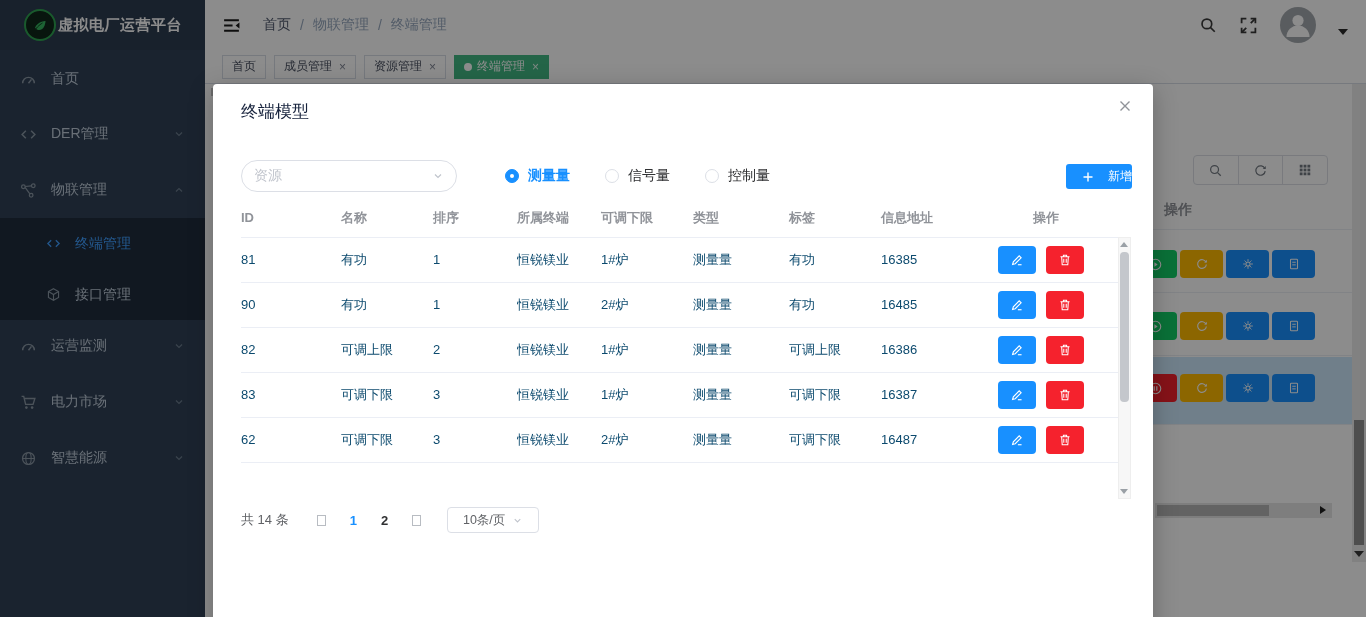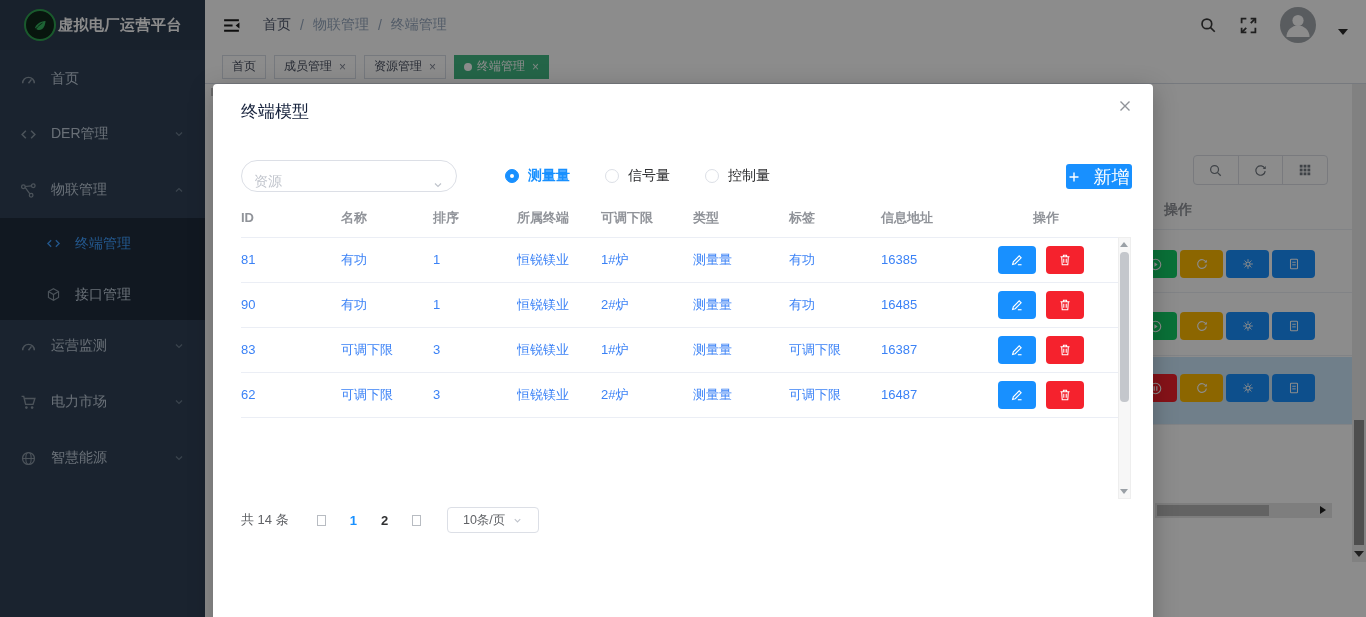--- a/index.html
+++ b/index.html
@@ -58,34 +58,34 @@
   .bg-vbtn{position:absolute;left:0;top:461px;width:14px;height:17px;display:flex;align-items:center;justify-content:center}
   .tri-dn{width:0;height:0;border-left:5px solid transparent;border-right:5px solid transparent;border-top:6px solid #3a3a3a}
   .tri-up{width:0;height:0;border-left:4px solid transparent;border-right:4px solid transparent;border-bottom:5px solid #9aa0a6}
   .tri-dn2{width:0;height:0;border-left:4px solid transparent;border-right:4px solid transparent;border-top:5px solid #9aa0a6}
 
   
   .overlay{position:absolute;inset:0;background:rgba(0,0,0,.45);z-index:5}
   .modal{position:absolute;left:213px;top:84px;width:940px;height:605px;background:#fff;border-radius:4px;z-index:10;box-shadow:0 6px 24px rgba(0,0,0,.25)}
   .m-title{position:absolute;left:28px;top:16px;font-size:17px;color:#17233d}
   .m-close{position:absolute;right:20px;top:14px;color:#909399;cursor:pointer;background:none;border:none}
-  .m-select{position:absolute;left:28px;top:76px;width:216px;height:32px;border:1px solid #dcdfe6;border-radius:16px;display:flex;align-items:flex-end;justify-content:space-between;padding:0 12px;font-size:14px;color:#c0c4cc;background:#fff;cursor:pointer}
+  .m-select{position:absolute;left:28px;top:76px;width:216px;height:32px;border:1px solid #dcdfe6;border-radius:16px;display:flex;align-items:center;justify-content:space-between;padding:0 12px;font-size:14px;color:#c0c4cc;background:#fff;cursor:pointer}
   .radio-group{position:absolute;left:292px;top:83px;display:flex;align-items:center}
   .radio{display:flex;align-items:center;width:100px;cursor:pointer}
   .rdot{width:14px;height:14px;border-radius:50%;border:1px solid #dcdfe6;background:#fff;position:relative;flex:none}
   .radio.checked .rdot{background:#1890ff;border-color:#1890ff}
   .radio.checked .rdot::after{content:"";position:absolute;left:4px;top:4px;width:4px;height:4px;border-radius:50%;background:#fff}
   .rlabel{margin-left:9px;font-size:14px;color:#303133}
   .radio.checked .rlabel{color:#1890ff;font-weight:bold}
-  .m-add{position:absolute;left:853px;top:80px;width:66px;height:25px;background:#1890ff;border:none;border-radius:3px;color:#fff;font-size:18px;display:flex;align-items:center;justify-content:center;gap:15px;cursor:pointer}
+  .m-add{position:absolute;left:853px;top:80px;width:66px;height:25px;background:#1890ff;border:none;border-radius:3px;color:#fff;font-size:12px;display:flex;align-items:center;justify-content:flex-end;gap:15px;cursor:pointer}
   .table-wrap{position:absolute;left:28px;top:115px;width:877px;height:300px;overflow:hidden}
   table{border-collapse:collapse;table-layout:fixed;width:877px}
   th{height:38px;text-align:left;font-size:13px;color:#909399;font-weight:bold;border-bottom:1px solid #ebeef5;padding:0}
   th.op-h{padding-left:35px}
-  td{height:45px;font-size:13px;color:#3b82f6;border-bottom:1px solid #ebeef5;padding:0;overflow:hidden;white-space:nowrap}
+  td{height:45px;font-size:13px;color:#0c4a6e;border-bottom:1px solid #ebeef5;padding:0;overflow:hidden;white-space:nowrap}
   .mbtn{width:38px;height:28px;border-radius:4px;border:none;display:inline-flex;align-items:center;justify-content:center;margin-right:10px;vertical-align:middle;cursor:pointer}
   .mbtn.edit{background:#1890ff}.mbtn.del{background:#f5222d}
   .tv-scroll{position:absolute;left:905px;top:153px;width:13px;height:262px;background:#f7f7f7;border:1px solid #eee}
   .tv-thumb{position:absolute;left:1px;top:14px;width:9px;height:150px;background:#c4c7cc;border-radius:4px}
   .tv-up{position:absolute;left:1px;top:4px}.tv-dn{position:absolute;left:1px;bottom:4px}
   .pager{position:absolute;left:28px;top:421px;height:30px;display:flex;align-items:center;font-size:13px;color:#606266}
   .p-total{margin-right:16px}
   .tofu{width:9px;height:11px;border:1px solid #b8bcc2;margin:0 12px;background:#fff;cursor:pointer}
   .pnum{margin:0 12px;font-weight:bold;color:#303133;cursor:pointer}
   .pnum.cur{color:#1890ff}
@@ -509,20 +509,40 @@
                     <path d="M3 13l.8-3L10.5 3.3l2.2 2.2L6 12.2 3 13z" fill="none" stroke="#fff" stroke-width="1.3"></path>
                     <path d="M9 13.4h4.2" stroke="#fff" stroke-width="1.3"></path>
                   </svg>
                 </button><button class="mbtn del">
                   <svg width="14" height="14" viewBox="0 0 16 16">
                     <path d="M2.8 4.2h10.4M6.2 4V2.6h3.6V4M4.2 4.4l.6 9h6.4l.6-9M6.6 6.5v4.5M9.4 6.5v4.5" fill="none" stroke="#fff" stroke-width="1.2"></path>
                   </svg>
                 </button></td>
             </tr>
             <tr>
+              <td>82</td>
+              <td>可调上限</td>
+              <td>2</td>
+              <td>恒锐镁业</td>
+              <td>1#炉</td>
+              <td>测量量</td>
+              <td>可调上限</td>
+              <td>16386</td>
+              <td><button class="mbtn edit">
+                  <svg width="14" height="14" viewBox="0 0 16 16">
+                    <path d="M3 13l.8-3L10.5 3.3l2.2 2.2L6 12.2 3 13z" fill="none" stroke="#fff" stroke-width="1.3"></path>
+                    <path d="M9 13.4h4.2" stroke="#fff" stroke-width="1.3"></path>
+                  </svg>
+                </button><button class="mbtn del">
+                  <svg width="14" height="14" viewBox="0 0 16 16">
+                    <path d="M2.8 4.2h10.4M6.2 4V2.6h3.6V4M4.2 4.4l.6 9h6.4l.6-9M6.6 6.5v4.5M9.4 6.5v4.5" fill="none" stroke="#fff" stroke-width="1.2"></path>
+                  </svg>
+                </button></td>
+            </tr>
+            <tr>
               <td>83</td>
               <td>可调下限</td>
               <td>3</td>
               <td>恒锐镁业</td>
               <td>1#炉</td>
               <td>测量量</td>
               <td>可调下限</td>
               <td>16387</td>
               <td><button class="mbtn edit">
                   <svg width="14" height="14" viewBox="0 0 16 16">

